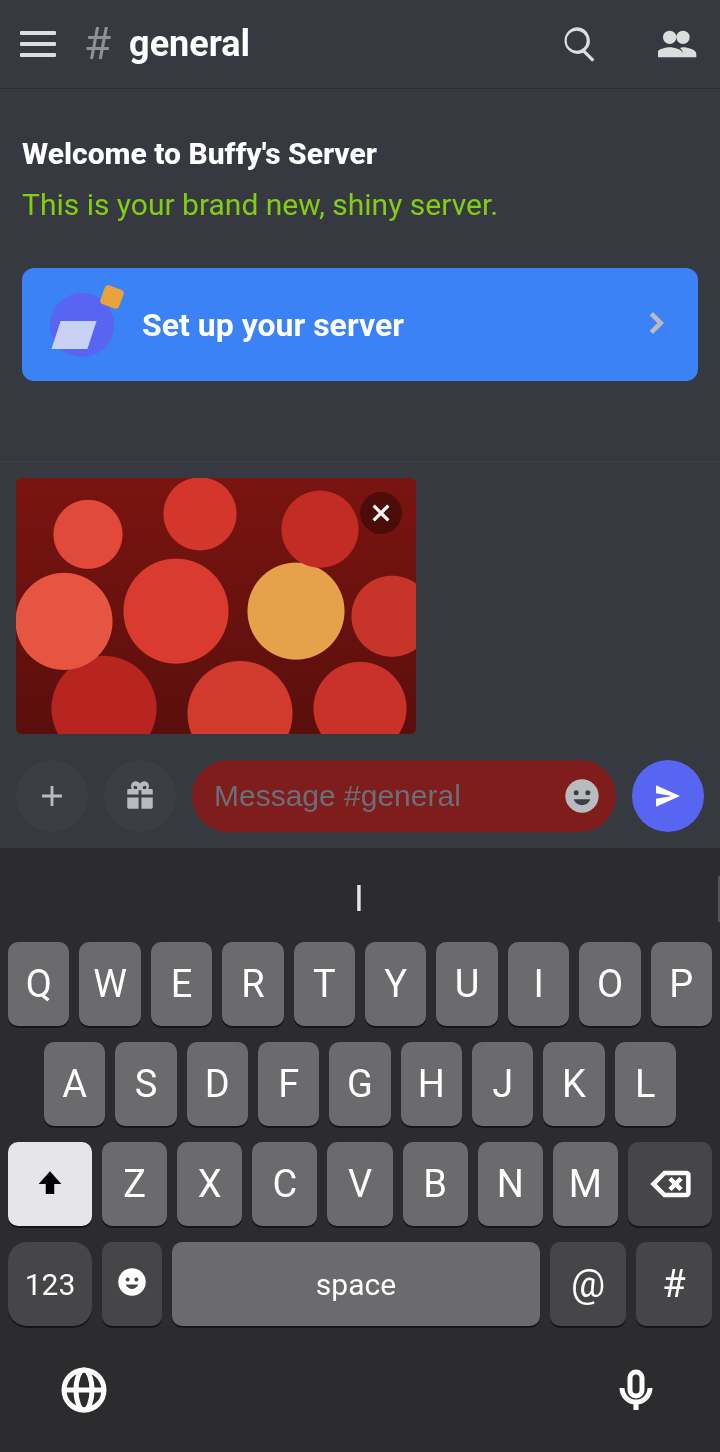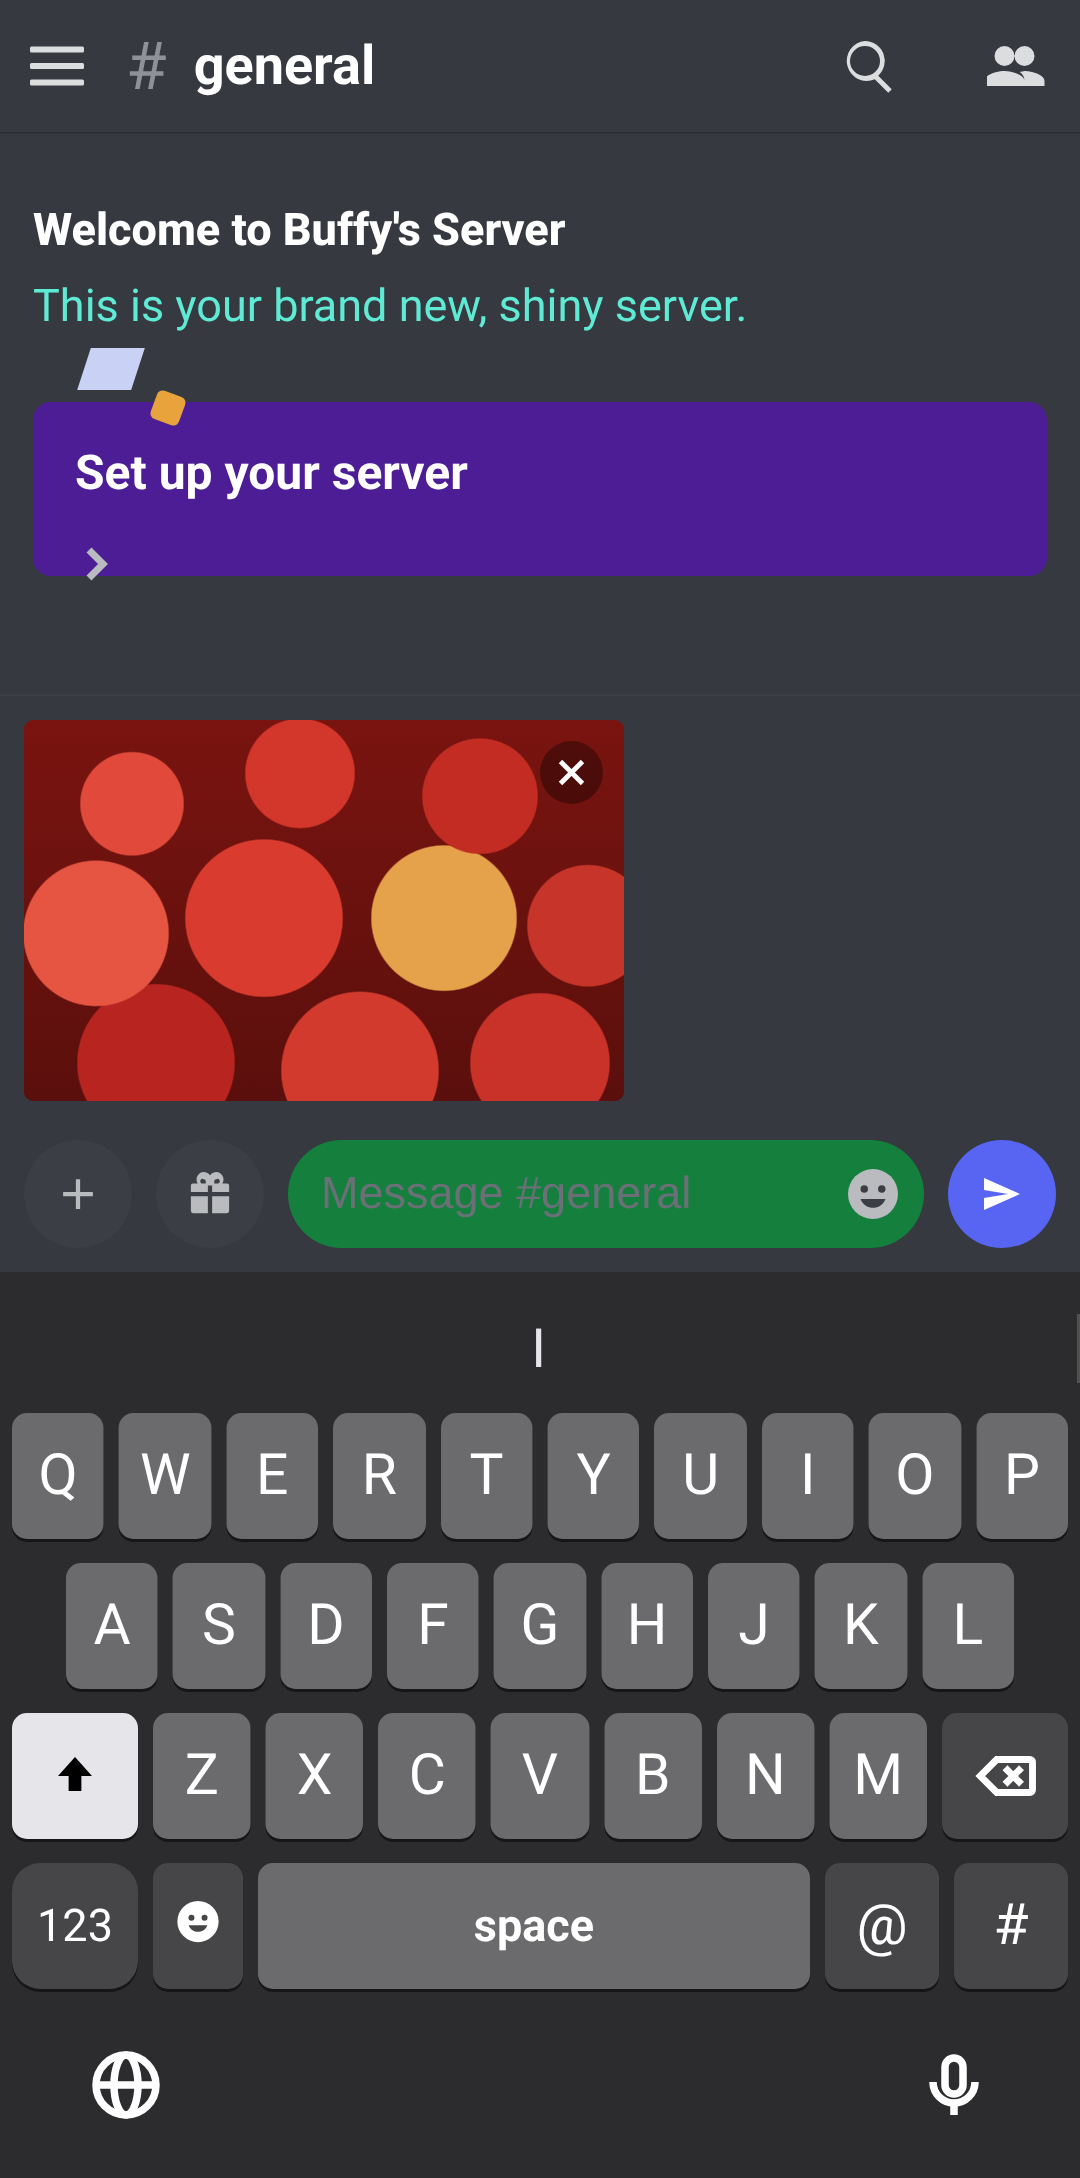--- a/index.html
+++ b/index.html
@@ -28,32 +28,31 @@
   .channel-name { font-size: 36px; font-weight: 700; color: #fff; text-align: right; }
   .header-spacer { flex: 1; }
   .header-icon { width: 44px; height: 44px; display: flex; align-items: center; justify-content: center; }
   .header-icon svg { width: 40px; height: 40px; fill: #dcddde; }
 
   
   .welcome {
     padding: 50px 22px 46px 22px;
   }
   .welcome h1 { color: #fff; font-size: 30px; font-weight: 800; line-height: 1; margin-bottom: 18px; }
-  .welcome p { color: #5eead4; font-size: 30px; }
+  .welcome p { color: #84cc16; font-size: 30px; }
 
   .setup-card {
     margin: 0 22px;
-    background: #4c1d95;
+    background: #3b82f6;
     border-radius: 12px;
     height: 116px;
     display: flex;
-    align-items: flex-start;
+    align-items: center;
     padding: 0 28px;
     gap: 28px;
-    flex-direction: column;
   }
   .setup-icon {
     width: 64px; height: 64px; border-radius: 50%;
     background: #5865f2;
     position: relative;
   }
   .setup-icon::before{
     content:""; position:absolute; top:-6px; right:-8px; width:20px; height:20px;
     background:#e8a33d; border-radius:4px; transform:rotate(20deg);
   }
@@ -104,21 +103,21 @@
     padding: 10px 16px 16px 16px;
   }
   .circle-btn {
     width: 72px; height: 72px; border-radius: 50%;
     background: #3b3e45;
     display: flex; align-items: center; justify-content: center;
   }
   .circle-btn svg { width: 34px; height: 34px; fill: #b9bbbe; }
   .input-wrap {
     flex: 1; height: 72px;
-    background: #15803d;
+    background: #7f1d1d;
     border-radius: 36px;
     display: flex; align-items: center;
     padding: 0 72px 0 22px;
     position: relative;
   }
   .msg-input {
     background: transparent; border: none; outline: none;
     font-size: 30px; color: #dcddde; width: 100%;
   }
   .msg-input::placeholder { color: #6b6f77; }
@@ -168,21 +167,21 @@
     box-shadow: 0 2px 0 rgba(0,0,0,0.5);
   }
   .krow.row2 { padding: 0 44px; }
   .key.dark { background: #464649; }
   .key.shift { flex: 0 0 84px; background:#e5e5ea; }
   .key.shift svg{ width:34px; height:34px; fill:#000; }
   .key.backspace { flex: 0 0 84px; }
   .key.backspace svg { width: 44px; height: 44px; fill:none; stroke: #fff; stroke-width:2.5; }
   .key.num { flex: 0 0 84px; font-size: 30px; border-radius: 19px; }
   .key.emoji { flex: 0 0 60px; }
-  .key.space { flex: 1; font-size: 30px; color:#fff;font-weight:bold;}
+  .key.space { flex: 1; font-size: 30px; color:#fff;}
   .key.sym { flex: 0 0 76px; font-size: 38px; }
 
   .bottom-bar {
     height: 110px;
     display: flex; align-items: center; justify-content: space-between;
     padding: 0 60px 10px 60px;
   }
   .bottom-bar svg { width: 48px; height: 48px; fill: none; stroke: #fff; stroke-width: 2.5; }
 </style>
 </head>

